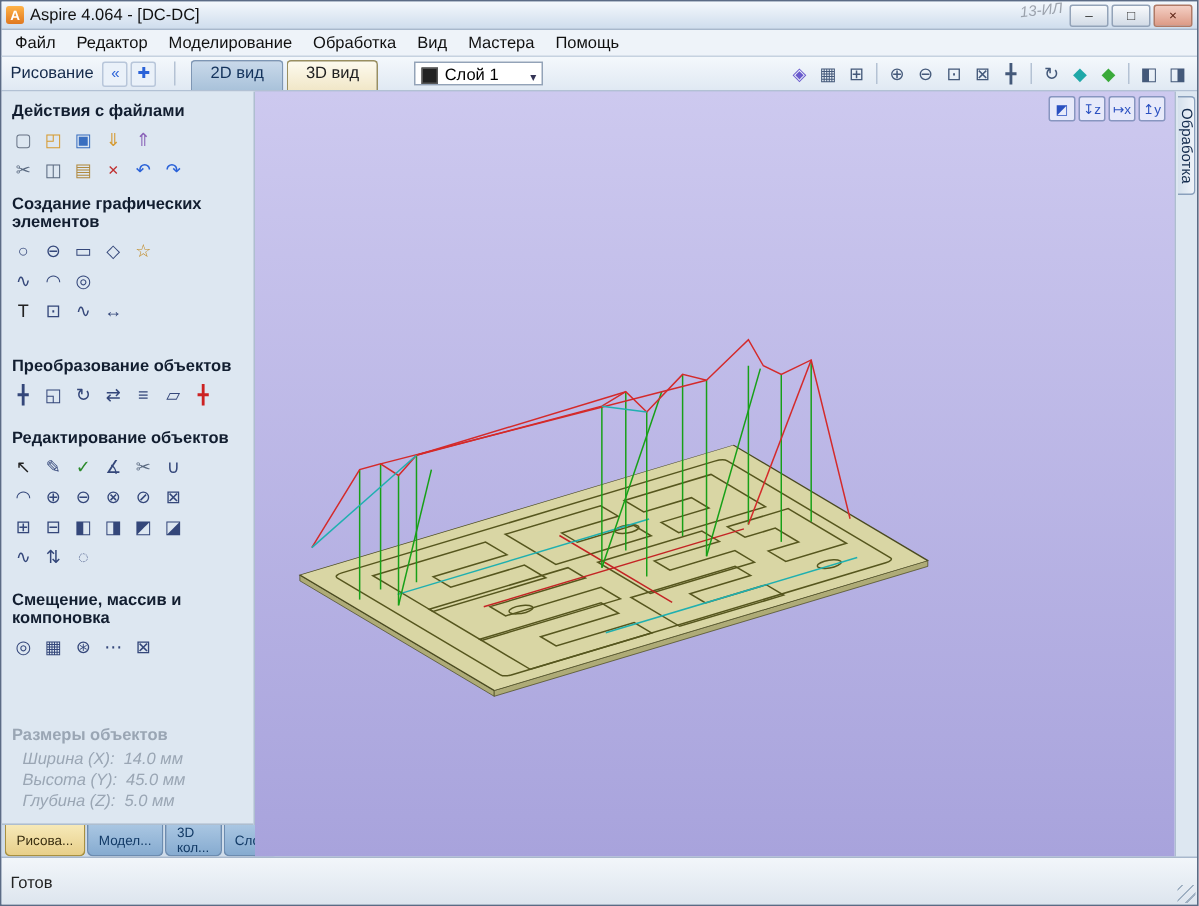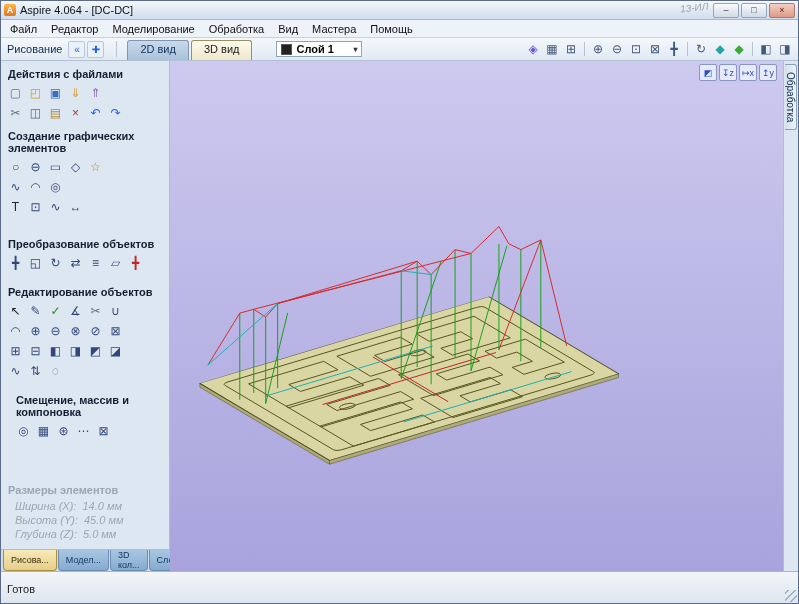--- a/index.html
+++ b/index.html
@@ -24,22 +24,22 @@
   
   .toolbar{flex:0 0 22px;display:flex;align-items:flex-end;background:linear-gradient(#f4f8fc,#e0e9f3);
     border-bottom:1px solid #b2c1d4;padding:0 4px 0 6px;}
   .panel-label{align-self:center;color:#13294a;padding-right:6px;}
   .mini-icon{align-self:center;width:15px;height:15px;display:flex;align-items:center;justify-content:center;
     font-size:10px;color:#2a62d8;border:1px solid #b8c6da;background:#eaf1f9;border-radius:2px;margin-right:2px;}
   .tb-sep{align-self:center;width:1px;height:16px;background:#b4c2d4;margin:0 10px;}
   .view-tab{padding:2px 12px 5px;color:#14335c;background:linear-gradient(#c9d9ea,#a9c2da);
     border:1px solid #7e96b4;border-bottom:none;border-radius:3px 3px 0 0;margin-right:2px;}
   .view-tab.active{background:linear-gradient(#fdfaee,#f1e7c8);border-color:#9a8f60;color:#222;}
-  .layer-combo{align-self:center;display:flex;align-items:center;gap:4px;background:#fff;border:1px solid #93a3b8;
-    height:16px;padding:0 4px;margin-left:22px;width:86px;box-sizing:border-box;font-weight:bold;}
+  .layer-combo{align-self:center;display:flex;align-items:flex-end;gap:4px;background:#fff;border:1px solid #93a3b8;
+    height:16px;padding:0 4px;margin-left:22px;width:86px;box-sizing:border-box;}
   .layer-swatch{width:9px;height:9px;background:#222;border:1px solid #555;flex:0 0 9px;}
   .layer-caret{margin-left:auto;color:#335;font-size:8px;}
   .tb-icons{margin-left:auto;display:flex;align-items:center;gap:1px;align-self:center;}
   .tb-icon{width:18px;height:18px;display:flex;align-items:center;justify-content:center;font-size:12px;color:#44597a;}
   .tb-icon.sep{width:1px;height:14px;background:#b4c2d4;margin:0 3px;}
   
   .main{flex:1;display:flex;min-height:0;}
   .leftcol{flex:0 0 168px;width:168px;display:flex;flex-direction:column;background:#dde7f1;border-right:1px solid #aebecf;}
   .sidebar{flex:1;position:relative;overflow:hidden;}
   .sec-title{font-weight:bold;color:#121e30;padding:7px 7px 3px;}
@@ -212,33 +212,33 @@
               <span class="s-icon" style="color: rgb(52, 71, 122);">◩</span>
               <span class="s-icon" style="color: rgb(52, 71, 122);">◪</span>
           </div>
           <div class="icon-row">
             <span class="s-icon" style="color: rgb(52, 71, 122);">∿</span>
               <span class="s-icon" style="color: rgb(52, 71, 122);">⇅</span>
               <span class="s-icon" style="color: rgb(52, 71, 122);">◌</span>
           </div>
         </div>
 
-        <div class="section" style="margin-top:6px;padding-left:8px;">
+        <div class="section" style="margin-top:6px;">
           <div class="sec-title">Смещение, массив и компоновка</div>
           <div class="icon-row">
             <span class="s-icon" style="color: rgb(52, 71, 122);">◎</span>
               <span class="s-icon" style="color: rgb(52, 71, 122);">▦</span>
               <span class="s-icon" style="color: rgb(52, 71, 122);">⊛</span>
               <span class="s-icon" style="color: rgb(52, 71, 122);">⋯</span>
               <span class="s-icon" style="color: rgb(52, 71, 122);">⊠</span>
           </div>
         </div>
 
         <div class="jobsize">
-          <div class="js-title">Размеры элементов</div>
+          <div class="js-title">Размеры объектов</div>
           <div class="js-row">
               <span>Ширина (X):</span>
               <span>14.0 мм</span>
             </div>
             <div class="js-row">
               <span>Высота (Y):</span>
               <span>45.0 мм</span>
             </div>
             <div class="js-row">
               <span>Глубина (Z):</span>

